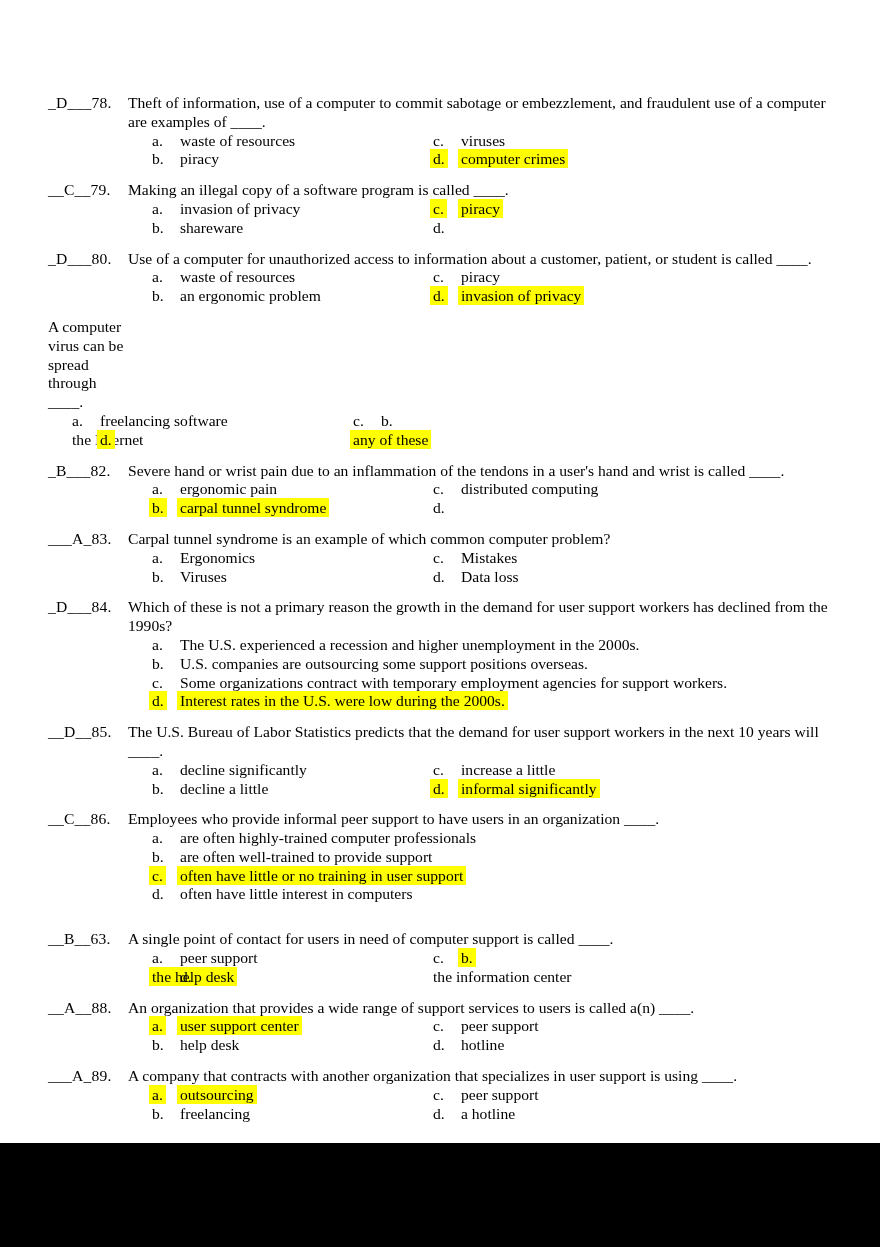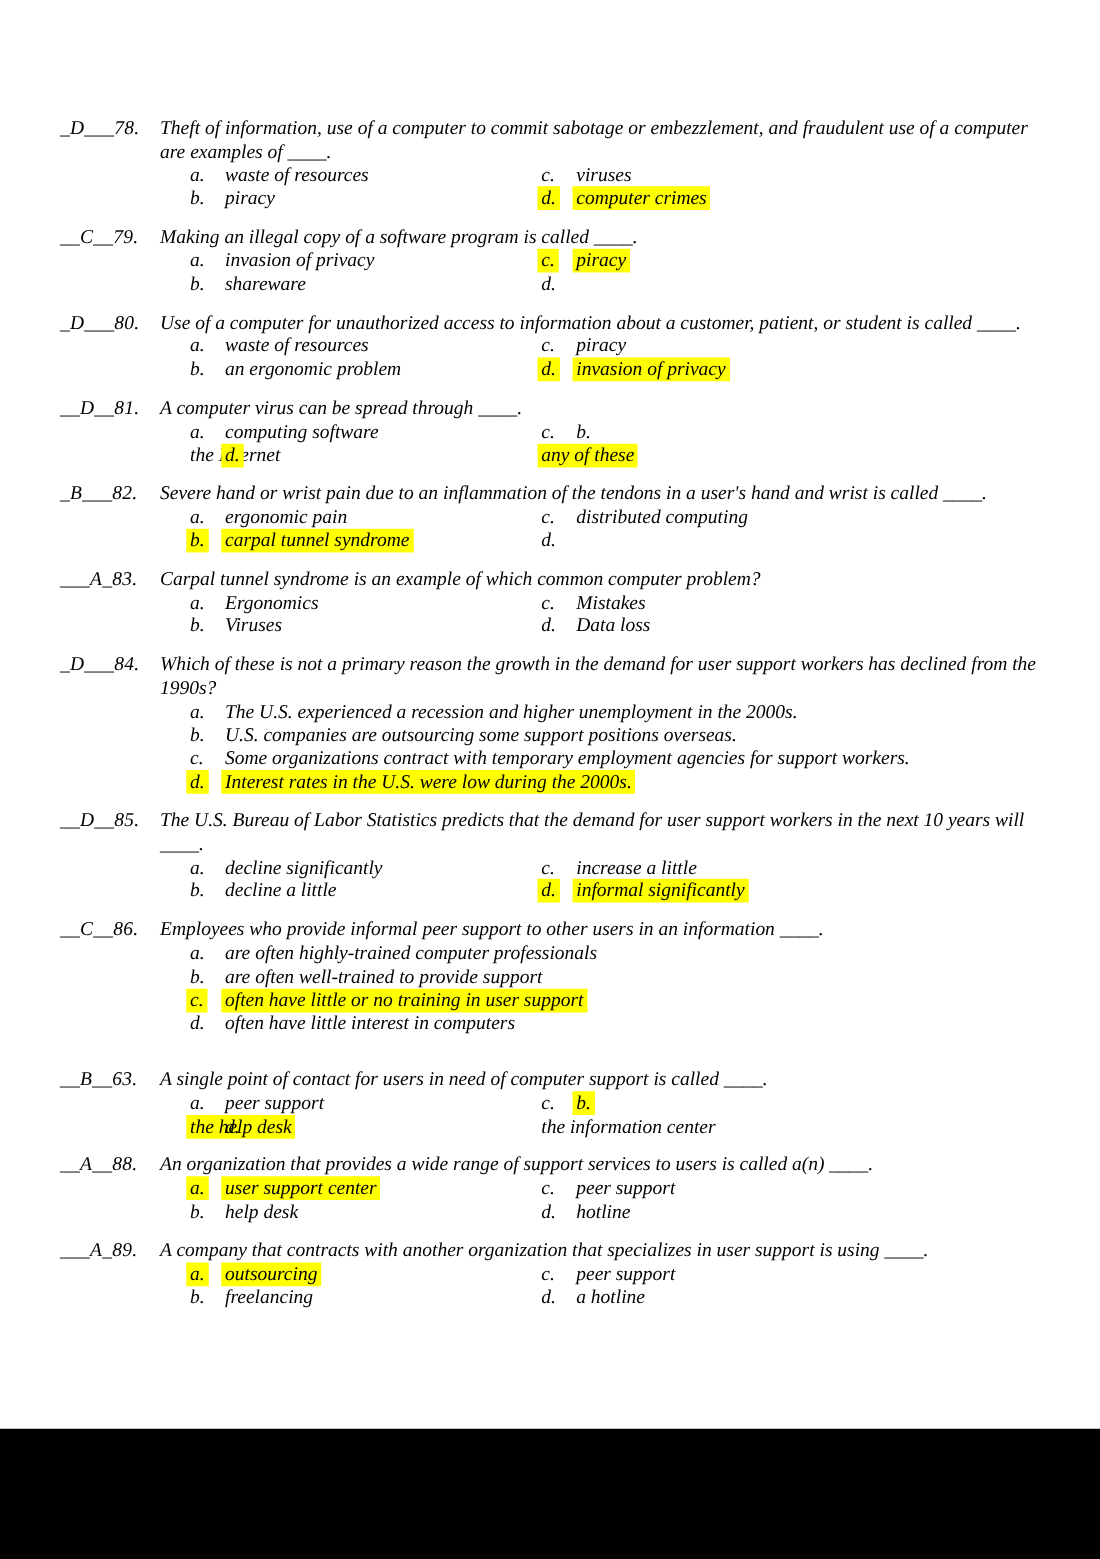--- a/index.html
+++ b/index.html
@@ -15,21 +15,20 @@
     font-family: "Liberation Serif", serif;
     font-size: 15.6px;
     line-height: 18.8px;
     color: #000000;
     overflow: hidden;
   }
   .page {
     padding: 94px 40px 0 48px;
     box-sizing: border-box;
     width: 880px;
-    font-style: italic;
   }
   .question {
     display: grid;
     grid-template-columns: 80px 1fr;
     margin-bottom: 12px;
   }
   .question.extra-space {
     margin-top: 26px;
   }
   .q-prefix {
@@ -113,26 +112,25 @@
           <div class="opt-cell"><span>piracy</span></div>
           <div class="opt-cell"><span>b.</span></div>
           <div class="opt-cell"><span>an ergonomic problem</span></div>
           <div class="opt-cell"><span class="hl">d.</span></div>
           <div class="opt-cell"><span class="hl">invasion of privacy</span></div>
         </div>
     </div>
   </div>
 
   <div class="question">
-    <div class="q-prefix"><span>__D__</span><span>81.</span></div>
     <div class="q-body">
       <div class="q-text">A computer virus can be spread through ____.</div>
       <div class="q-options opts-cols">
           <div class="opt-cell"><span>a.</span></div>
-          <div class="opt-cell"><span>computing software</span></div>
+          <div class="opt-cell"><span>freelancing software</span></div>
           <div class="opt-cell"><span>c.</span></div>
           <div class="opt-cell"><span>b.</span></div>
           <div class="opt-cell"><span>the Internet</span></div>
           <div class="opt-cell"><span class="hl">d.</span></div>
           <div class="opt-cell"><span class="hl">any of these</span></div>
         </div>
     </div>
   </div>
 
   <div class="question">
@@ -198,21 +196,21 @@
           <div class="opt-cell"><span>decline a little</span></div>
           <div class="opt-cell"><span class="hl">d.</span></div>
           <div class="opt-cell"><span class="hl">informal significantly</span></div>
         </div>
     </div>
   </div>
 
   <div class="question">
     <div class="q-prefix"><span>__C__</span><span>86.</span></div>
     <div class="q-body">
-      <div class="q-text">Employees who provide informal peer support to other users in an information ____.</div>
+      <div class="q-text">Employees who provide informal peer support to have users in an organization ____.</div>
       <div class="q-options opts-full">
           <div class="opt-cell"><span>a.</span></div>
           <div class="opt-cell"><span>are often highly-trained computer professionals</span></div>
           <div class="opt-cell"><span>b.</span></div>
           <div class="opt-cell"><span>are often well-trained to provide support</span></div>
           <div class="opt-cell"><span class="hl">c.</span></div>
           <div class="opt-cell"><span class="hl">often have little or no training in user support</span></div>
           <div class="opt-cell"><span>d.</span></div>
           <div class="opt-cell"><span>often have little interest in computers</span></div>
         </div>

